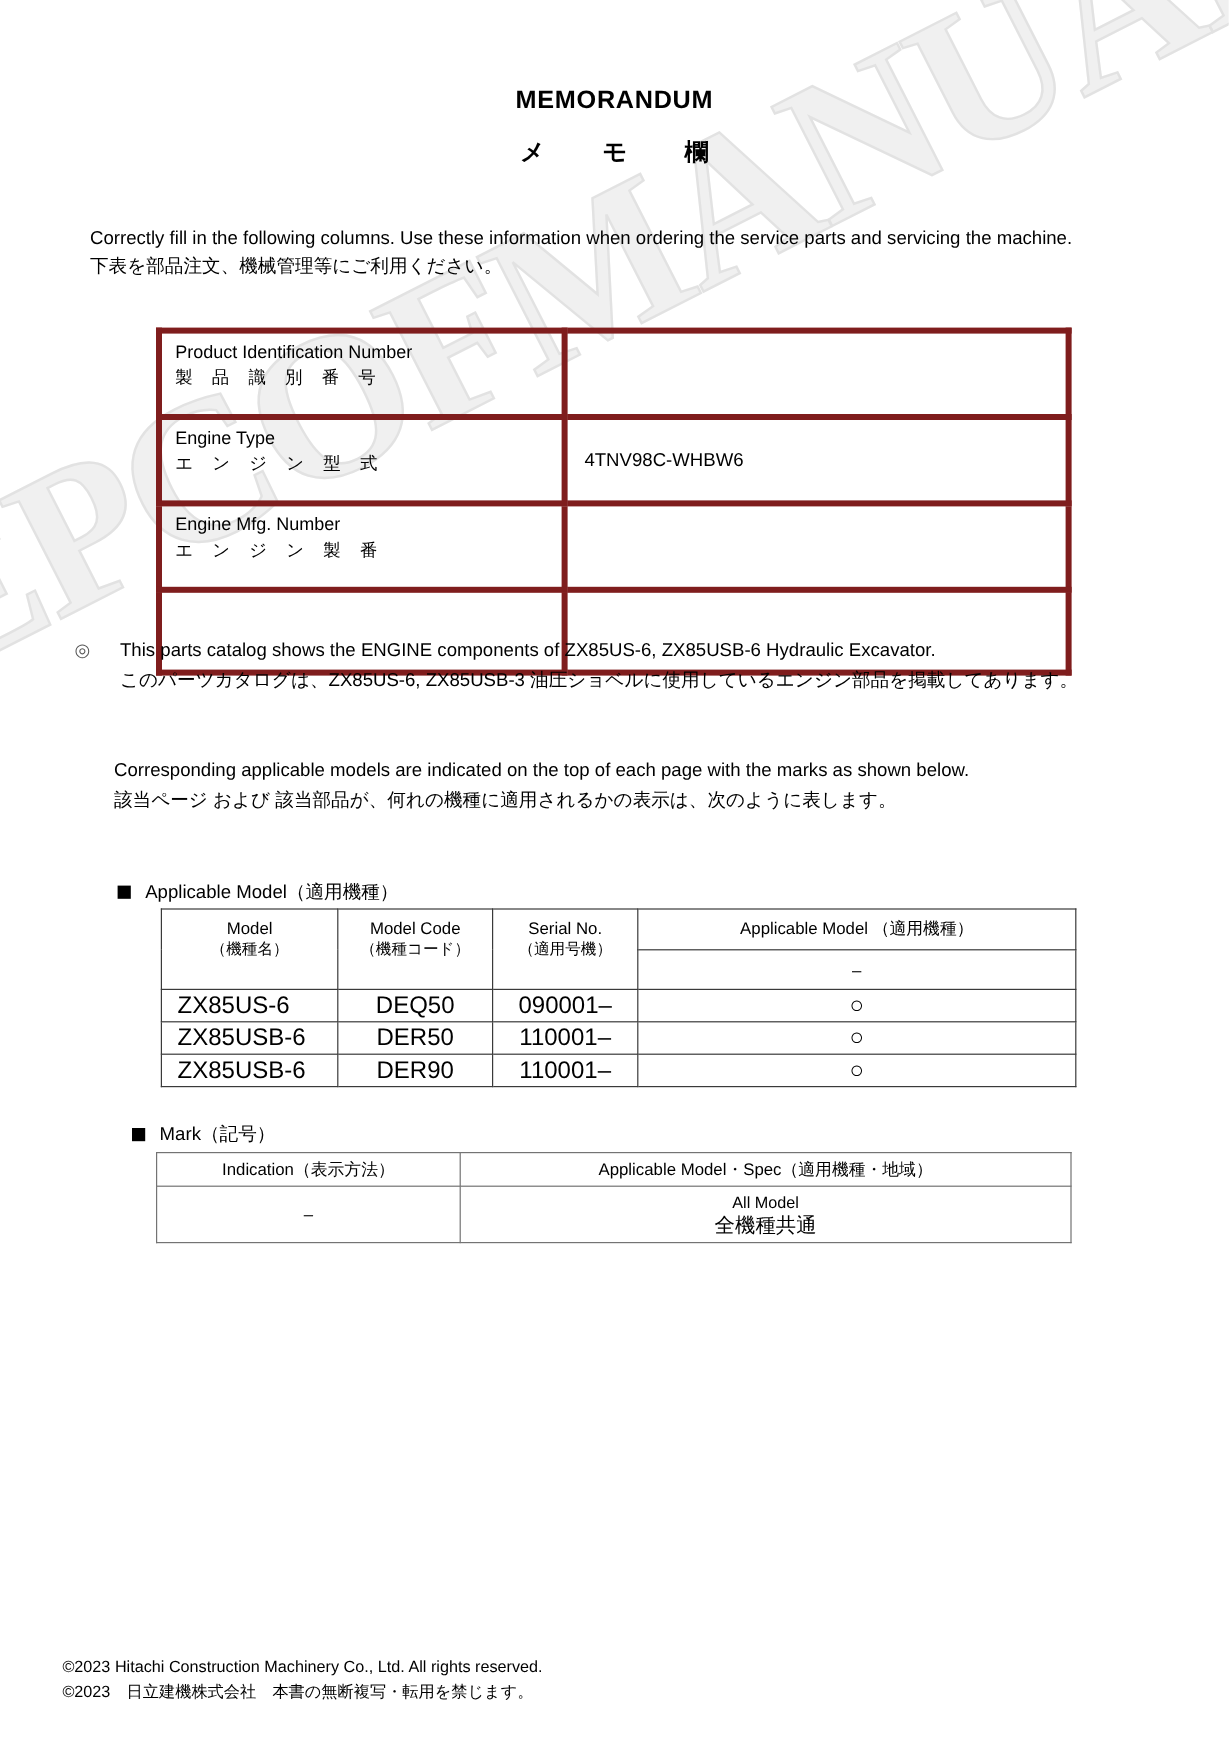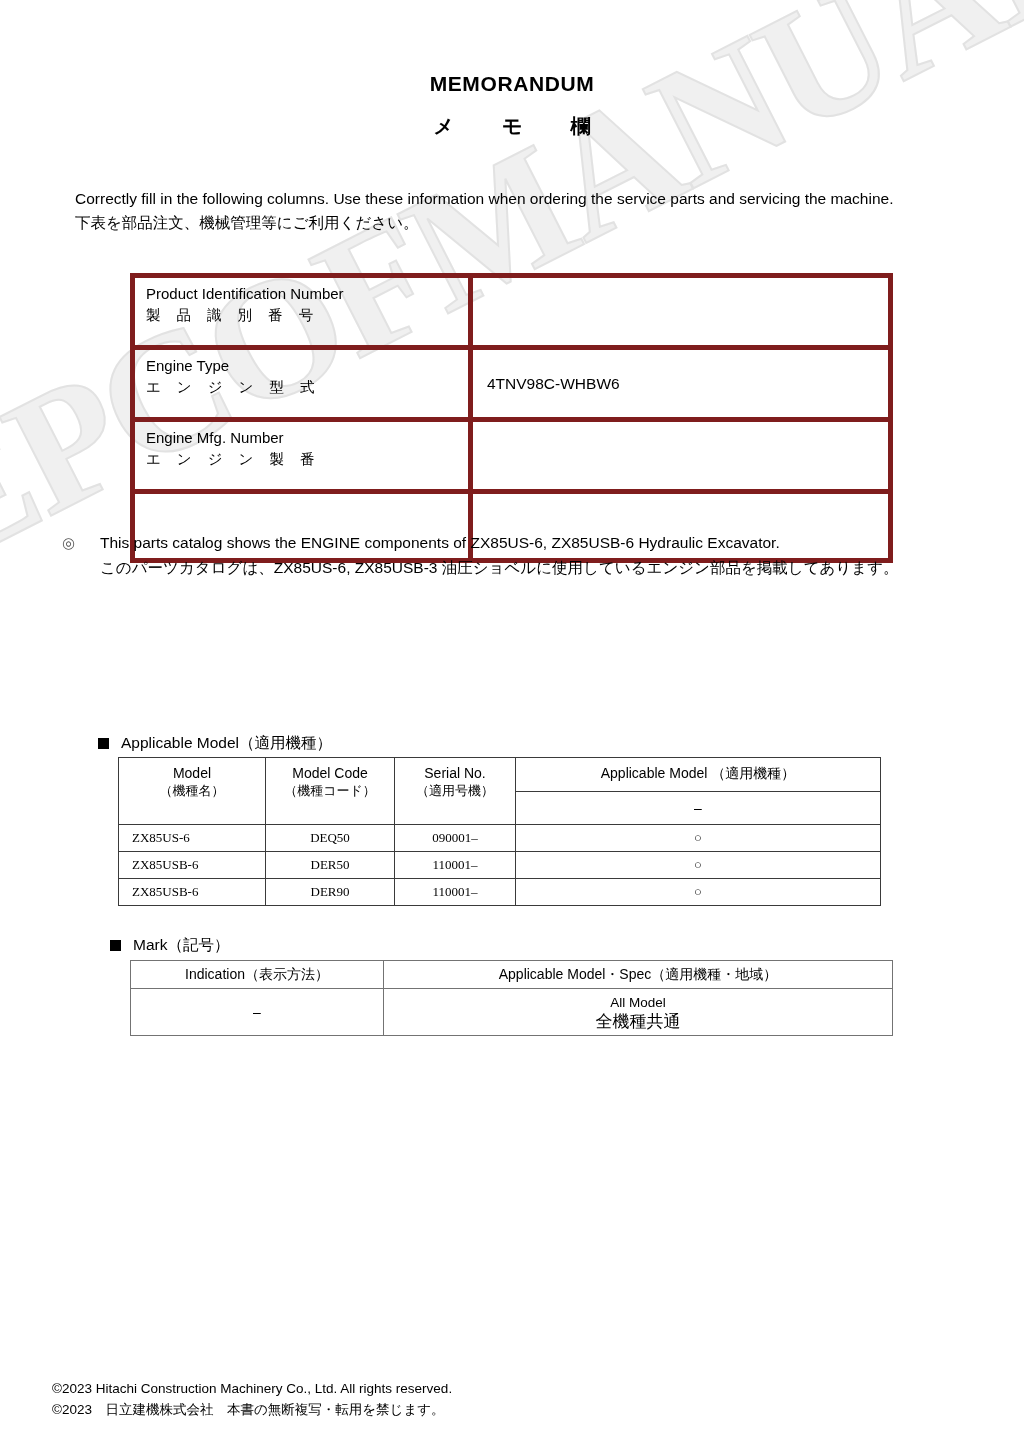--- a/index.html
+++ b/index.html
@@ -143,41 +143,41 @@
     width: 11px; height: 11px;
     background: #000;
     margin-right: 12px;
   }
   #sec-applicable { left: 98px; top: 733px; }
   #sec-mark { left: 98px; top: 935px; padding-left: 12px; }
 
   
   .am-table {
     position: absolute;
-    left: 118px;
+    left: 134px;
     top: 757px;
     width: 763px;
     border-collapse: collapse;
     table-layout: fixed;
   }
   .am-table td, .am-table th {
     border: 1px solid #3a3a3a;
     padding: 0;
     text-align: center;
     font-weight: normal;
   }
   .am-table .c1 { width: 146px; }
   .am-table .c2 { width: 128px; }
   .am-table .c3 { width: 120px; }
   .hd-en { font-size: 14px; line-height: 18px; padding-top: 6px; }
   .hd-jp { font-size: 13px; line-height: 18px; padding-bottom: 24px; }
   .am-table td.hdcell { height: 48px; vertical-align: middle; }
   .am-table td.spanhead { font-size: 14px; height: 24px; vertical-align: middle; }
   .am-table td.spansub { font-size: 14px; height: 24px; vertical-align: middle; }
-  .am-table td.body { height: 26px; font-size: 13px; vertical-align: middle; font-family: Liberation Serif, serif; }
+  .am-table td.body { height: 26px; font-size: 20px; vertical-align: middle; }
   .am-table td.body.lft { text-align: left; padding-left: 13px; }
   .circle-mark { font-size: 13px; }
 
   
   .mk-table {
     position: absolute;
     left: 130px;
     top: 960px;
     width: 763px;
     border-collapse: collapse;
@@ -264,20 +264,24 @@
     <div class="note-block">
       <div class="note-row">
         <div class="note-mark">◎</div>
         <div class="note-body">
           <div class="ln-en">This parts catalog shows the ENGINE components of ZX85US-6, ZX85USB-6 Hydraulic Excavator.</div>
           <div class="ln-jp">このパーツカタログは、ZX85US-6, ZX85USB-3 油圧ショベルに使用しているエンジン部品を掲載してあります。</div>
         </div>
       </div>
     </div>
 
+    <div class="note-block2">
+      <div class="ln-en">Corresponding applicable models are indicated on the top of each page with the marks as shown below.</div>
+      <div class="ln-jp">該当ページ および 該当部品が、何れの機種に適用されるかの表示は、次のように表します。</div>
+    </div>
 
     <div class="sec-head" id="sec-applicable">
       <span class="sec-bullet"></span>
       <span>Applicable Model（適用機種）</span>
     </div>
 
     <table class="am-table">
       <tbody>
         <tr>
           <td class="c1 hdcell" rowspan="2">

